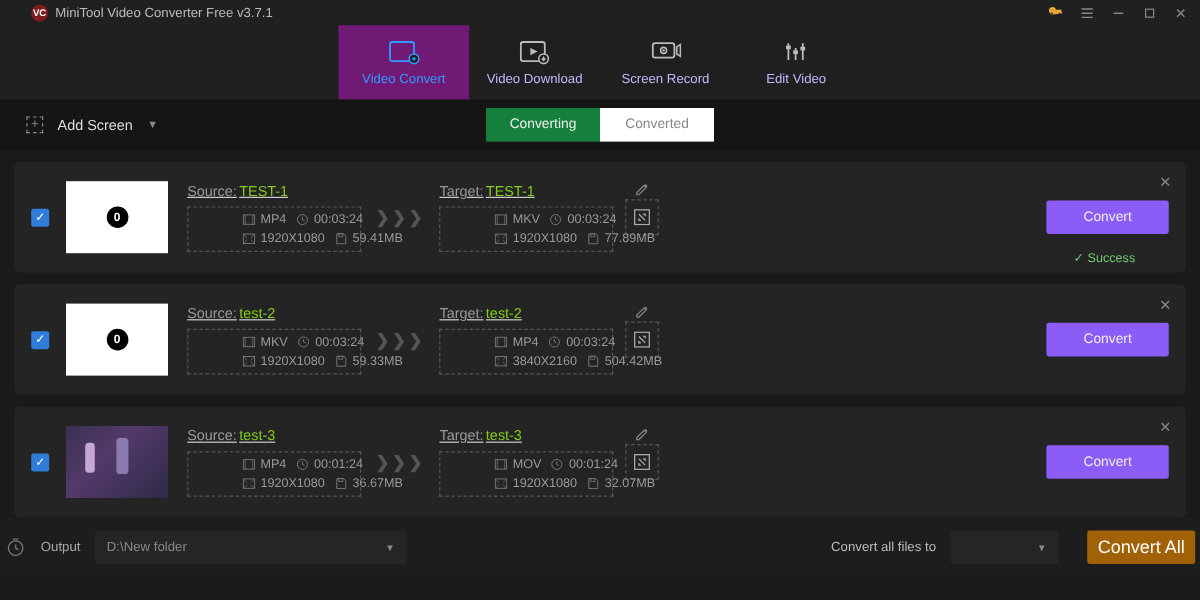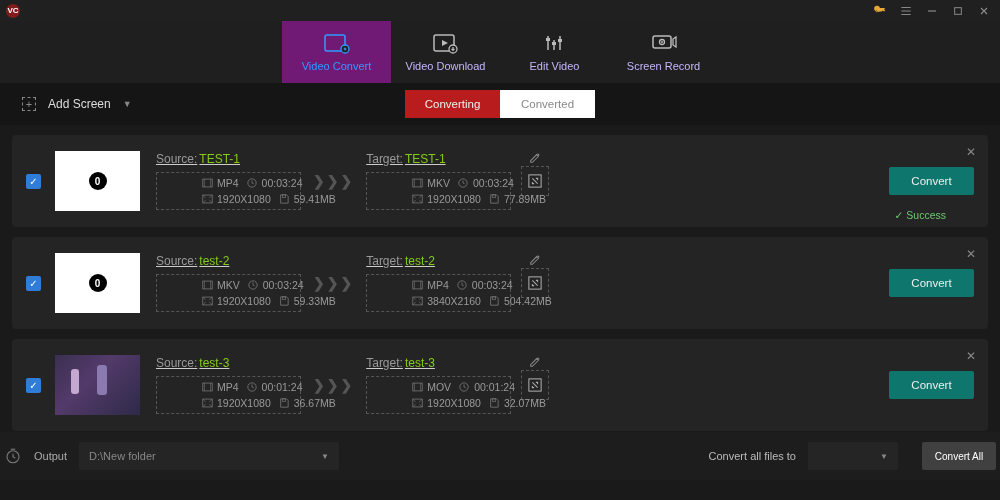--- a/index.html
+++ b/index.html
@@ -1,73 +1,74 @@
 <!DOCTYPE html>
 <html><head>
 <meta charset="utf-8">
 <style>
 html,body{margin:0;padding:0;width:1000px;height:500px;background:#1a1a1a;font-family:-apple-system,'Segoe UI',Arial,sans-serif;font-size:12px;color:#ccc;overflow:hidden;}
 *{box-sizing:border-box;}
 .titlebar{height:21px;background:#202020;display:flex;align-items:center;padding:0 6px;}
-.logo{width:14px;height:14px;border-radius:50%;background:#7f1d1d;display:flex;align-items:center;justify-content:center;color:#fff;font-size:8px;font-weight:bold;margin-right:6px;}
+.logo{width:14px;height:14px;border-radius:50%;background:#7f1d1d;display:flex;align-items:center;justify-content:center;color:#fff;font-size:8px;font-weight:bold;margin-right:6px;margin-left:20px;}
 .title{color:#bbb;font-size:11px;}
 .titlebar-right{margin-left:auto;display:flex;align-items:center;gap:6px;}
 .titlebar-right span{width:20px;height:20px;display:flex;align-items:center;justify-content:center;color:#888;cursor:pointer;font-size:12px;}
 .key-ico{color:#e5a838;}
 .tabs-main{height:62px;background:#1f1f1f;display:flex;justify-content:center;align-items:center;}
 .mtab{width:109px;height:62px;display:flex;flex-direction:column;align-items:center;justify-content:center;gap:6px;cursor:pointer;color:#c4b5fd;position:relative;}
 .mtab.active{background:#701a75;color:#2f9aff;}
 .mtab .mico{height:22px;display:flex;align-items:center;}
 .mtab .mlbl{font-size:11px;}
 .toolbar{height:42px;background:#151515;display:flex;align-items:center;padding:0 22px;position:relative;}
 .addfiles{display:flex;align-items:center;gap:12px;color:#ddd;font-size:12px;cursor:pointer;}
 .addfiles .plusbox{width:14px;height:14px;border:1px dashed #888;display:flex;align-items:center;justify-content:center;font-size:11px;color:#888;}
 .addfiles .caret{color:#888;font-size:9px;}
 .segtabs{position:absolute;left:50%;transform:translateX(-50%);display:flex;}
 .segtab{width:95px;height:28px;display:flex;align-items:center;justify-content:center;background:#ffffff;color:#888;font-size:11.5px;cursor:pointer;}
-.segtab.active{background:#b91c1c;color:#eee;}
+.segtab.active{background:#15803d;color:#eee;}
 .content{height:307px;overflow:hidden;padding:10px 12px 0 12px;display:flex;flex-direction:column;gap:10px;}
 .item{height:92px;background:#242424;border-radius:4px;display:flex;align-items:center;padding:0 14px;position:relative;}
 .cbx{width:15px;height:15px;background:#2f7dd8;border-radius:2px;display:flex;align-items:center;justify-content:center;color:#fff;font-size:10px;margin-right:14px;cursor:pointer;}
 .thumb{width:85px;height:60px;margin-right:16px;flex-shrink:0;}
 .thumb.white{background:#fff;display:flex;align-items:center;justify-content:center;}
 .thumb.photo{background:linear-gradient(135deg,#3a3050 0%,#533a6a 40%,#2e2a48 100%);position:relative;overflow:hidden;}
 .thumb.photo::before{content:'';position:absolute;top:14px;left:16px;width:8px;height:25px;background:#c4a8d0;border-radius:3px;}
 .thumb.photo::after{content:'';position:absolute;top:10px;left:42px;width:10px;height:30px;background:#8a7ab0;border-radius:3px;}
 .srcblock{width:145px;display:flex;flex-direction:column;gap:4px;margin-right:12px;}
 .blocktitle{display:flex;gap:2px;margin-bottom:2px;text-decoration:underline;}
 .blocktitle .lbl{color:#999;}
 .blocktitle .val{color:#84cc16;}
 .meta{border:1px dashed #555;padding:4px 8px;display:flex;flex-direction:column;gap:4px;}
 .mrow{display:flex;align-items:flex-start;gap:8px;font-size:10.5px;color:#999;justify-content:space-between;padding-left:37px;}
 .mrow .grp{display:flex;align-items:center;gap:4px;}
 .mrow .ico{font-size:10px;color:#777;width:11px;display:inline-block;}
 .arrows{color:#555;font-size:14px;letter-spacing:2px;margin-right:12px;font-weight:bold;}
 .tgtblock{width:145px;display:flex;flex-direction:column;gap:4px;margin-right:10px;position:relative;}
 .editbtn{position:absolute;top:0;right:-30px;color:#888;font-size:11px;cursor:pointer;}
 .tgtside{width:28px;height:30px;border:1px dashed #555;display:flex;align-items:center;justify-content:center;color:#aaa;font-size:13px;align-self:center;margin-right:auto;cursor:pointer;}
-.convertbtn{width:85px;height:28px;background:#0f766e;border-radius:2px;display:flex;align-items:center;justify-content:center;color:#eee;font-size:11.5px;cursor:pointer;}
+.convertbtn{width:102px;height:28px;background:#8b5cf6;border-radius:2px;display:flex;align-items:center;justify-content:center;color:#eee;font-size:11.5px;cursor:pointer;}
 .closebtn{position:absolute;top:10px;right:12px;color:#888;font-size:12px;cursor:pointer;}
 .success{position:absolute;bottom:6px;right:42px;color:#6fc96f;font-size:10.5px;display:flex;align-items:center;gap:4px;}
 .footer{height:48px;background:#1d1d1d;display:flex;align-items:center;padding:0 4px;gap:12px;margin-top:auto;}
 .clockico{color:#777;font-size:16px;}
 .outlbl{color:#aaa;font-size:11px;}
 .pathsel{width:260px;height:28px;background:#252525;border-radius:2px;display:flex;align-items:center;padding:0 10px;color:#888;font-size:11px;cursor:pointer;}
 .pathsel .car{margin-left:auto;font-size:8px;}
 .convall-lbl{color:#bbb;font-size:11px;margin-left:auto;}
 .convsel{width:90px;height:28px;background:#252525;border-radius:2px;display:flex;align-items:center;justify-content:flex-end;padding:0 10px;color:#888;font-size:8px;cursor:pointer;margin-right:12px;}
-.convallbtn{width:74px;height:28px;background:#404040;border-radius:2px;display:flex;align-items:center;justify-content:center;color:#fff;font-size:10px;cursor:pointer;}
+.convallbtn{width:90px;height:28px;background:#a16207;border-radius:2px;display:flex;align-items:center;justify-content:center;color:#fff;font-size:15px;cursor:pointer;}
 svg{display:block;}
 .score{width:18px;height:18px;border-radius:50%;background:#000;color:#fff;display:flex;align-items:center;justify-content:center;font-weight:bold;font-size:10px;}
 </style>
 </head>
 <body>
 
 <div class="titlebar">
   <div class="logo">VC</div>
+  <div class="title">MiniTool Video Converter Free v3.7.1</div>
   <div class="titlebar-right">
     <span class="key-ico">
       <svg width="14" height="14" viewBox="0 0 24 24">
           <path fill="#e5a838" d="M7 13a5 5 0 1 1 4.9-6h9.1l-2 2 2 2-2 2-2-2-2 2H11.9A5 5 0 0 1 7 13zm-1-2a1.5 1.5 0 1 0 0 3 1.5 1.5 0 0 0 0-3z"></path>
         </svg>
     </span>
     <span>
       <svg width="14" height="14" viewBox="0 0 24 24">
           <path stroke="#888" stroke-width="2" d="M4 6h16M4 12h16M4 18h16"></path>
         </svg>
@@ -107,39 +108,39 @@
           <rect x="1" y="3" width="20" height="16" rx="2" fill="none" stroke="#bbb" stroke-width="1.5"></rect>
           <polygon points="9,8 15,11 9,14" fill="#bbb"></polygon>
           <circle cx="20" cy="17" r="4" fill="#1f1f1f" stroke="#bbb" stroke-width="1.3"></circle>
           <path d="M20 15v3M18.5 16.8l1.5 1.5 1.5-1.5" stroke="#bbb" stroke-width="1.2" fill="none"></path>
         </svg>
     </span>
     <span class="mlbl">Video Download</span>
   </div>
   <div class="mtab">
     <span class="mico">
+      <svg width="26" height="22" viewBox="0 0 26 22">
+          <rect x="2" y="4" width="18" height="12" rx="2" fill="none" stroke="#bbb" stroke-width="1.5"></rect>
+          <circle cx="11" cy="10" r="2.5" fill="none" stroke="#bbb" stroke-width="1.3"></circle>
+          <circle cx="11" cy="10" r="1" fill="#bbb"></circle>
+          <path d="M22 7l3-2v10l-3-2z" fill="none" stroke="#bbb" stroke-width="1.3"></path>
+        </svg>
+    </span>
+    <span class="mlbl">Screen Record</span>
+  </div>
+  <div class="mtab">
+    <span class="mico">
       <svg width="22" height="22" viewBox="0 0 22 22">
           <path d="M4 4v14M10 8v10M16 4v14" stroke="#bbb" stroke-width="1.5"></path>
           <rect x="2" y="6" width="4" height="3" fill="#bbb"></rect>
           <rect x="8" y="10" width="4" height="3" fill="#bbb"></rect>
           <rect x="14" y="7" width="4" height="3" fill="#bbb"></rect>
         </svg>
     </span>
     <span class="mlbl">Edit Video</span>
-  </div>
-  <div class="mtab">
-    <span class="mico">
-      <svg width="26" height="22" viewBox="0 0 26 22">
-          <rect x="2" y="4" width="18" height="12" rx="2" fill="none" stroke="#bbb" stroke-width="1.5"></rect>
-          <circle cx="11" cy="10" r="2.5" fill="none" stroke="#bbb" stroke-width="1.3"></circle>
-          <circle cx="11" cy="10" r="1" fill="#bbb"></circle>
-          <path d="M22 7l3-2v10l-3-2z" fill="none" stroke="#bbb" stroke-width="1.3"></path>
-        </svg>
-    </span>
-    <span class="mlbl">Screen Record</span>
   </div>
 </div>
 
 <div class="toolbar">
   <div class="addfiles">
     <span class="plusbox">+</span>
     <span>Add Screen</span>
     <span class="caret">▼</span>
   </div>
   <div class="segtabs">

